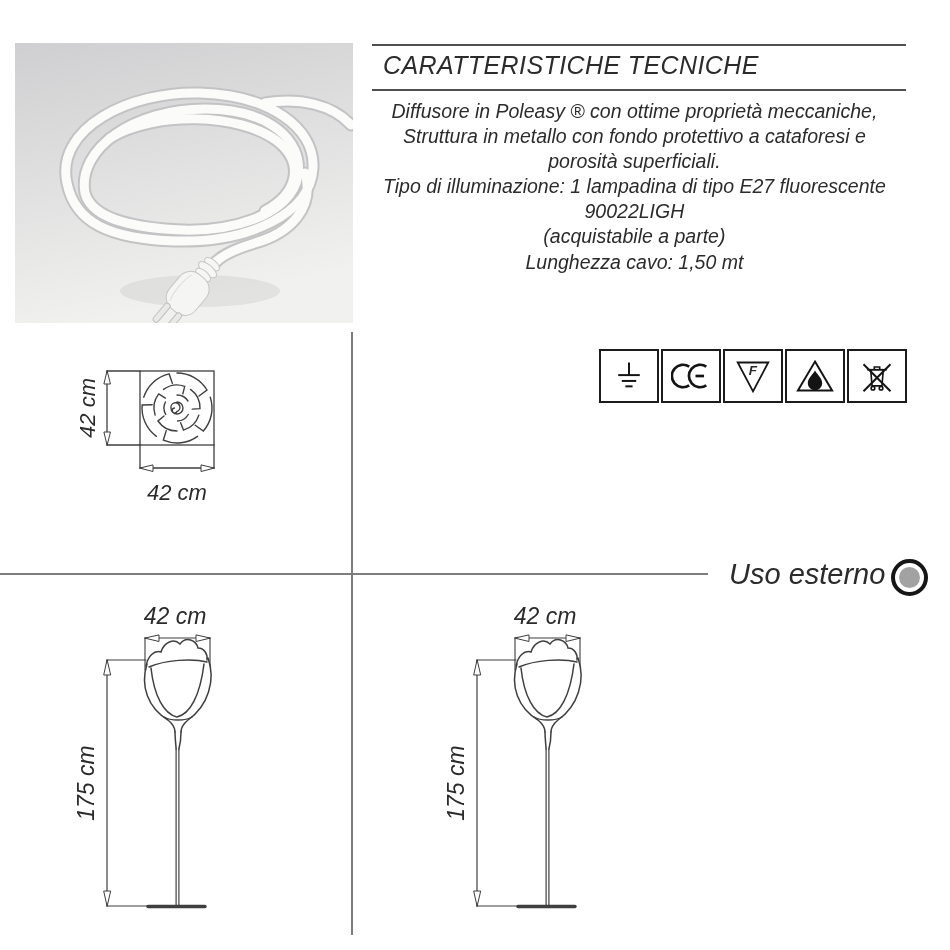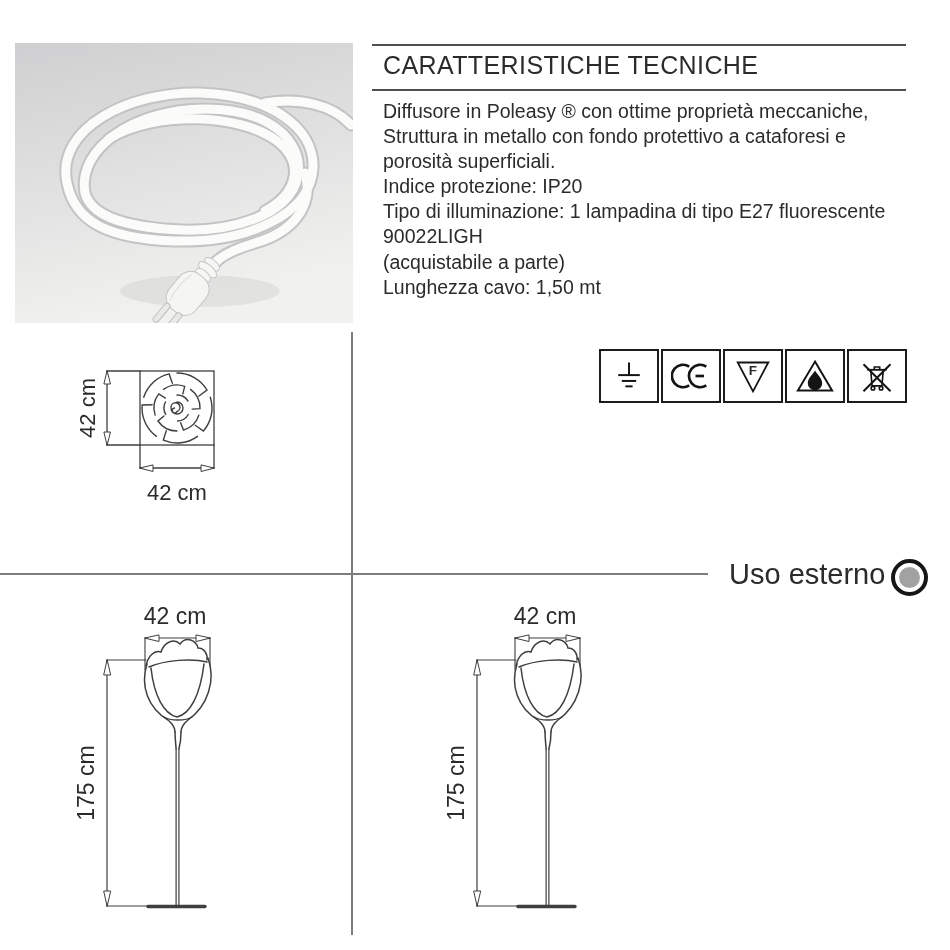--- a/index.html
+++ b/index.html
@@ -1,35 +1,35 @@
 <!DOCTYPE html>
 <html><head>
 <meta charset="utf-8">
 <style>
   html,body{margin:0;padding:0;background:#ffffff;}
   #page{
     position:relative;width:950px;height:950px;background:#ffffff;overflow:hidden;
-    font-family:"Liberation Sans",sans-serif;color:#2e2e2e;
+    font-family:"Liberation Sans",sans-serif;color:#2e2e2e;font-style:italic;
   }
   .abs{position:absolute;}
   
   #photo-wrap{left:15px;top:43px;width:338px;height:280px;}
   
   .vrule{left:351px;top:332px;width:2px;height:603px;background:#7d7d7d;}
   .hrule-mid{left:0;top:573px;width:708px;height:2px;background:#7d7d7d;}
   .title-rule{left:372px;width:534px;height:2px;background:#4f4f4f;}
   #title-rule-top{top:44px;}
   #title-rule-bottom{top:89px;}
   #page-title{
     left:383px;top:51px;font-size:25px;letter-spacing:.4px;color:#2b2b2b;
     font-weight:400;white-space:nowrap;
   }
   
   #spec-lines{left:383px;top:99px;font-size:19.5px;line-height:25.1px;color:#2b2b2b;}
-  #spec-lines .line{white-space:nowrap;}
+  #spec-lines .line{white-space:nowrap;text-align:center;}
   
   #cert-row{left:599px;top:349px;display:flex;gap:2px;}
   .cert-box{
     width:56px;height:50px;border:2px solid #1c1c1c;background:#fff;
     display:flex;align-items:center;justify-content:center;
   }
   .cert-box svg{display:block;}
   
   #uso-label{left:729px;top:558px;font-size:29px;color:#2b2b2b;white-space:nowrap;}
   #uso-badge{
@@ -119,21 +119,20 @@
   <div class="abs hrule-mid"></div>
   <div class="abs title-rule" id="title-rule-top"></div>
   <div class="abs title-rule" id="title-rule-bottom"></div>
 
   <div class="abs" id="page-title">CARATTERISTICHE TECNICHE</div>
 
   <div class="abs" id="spec-lines">
     <div class="line">Diffusore in Poleasy ® con ottime proprietà meccaniche,</div>
     <div class="line">Struttura in metallo con fondo protettivo a cataforesi e</div>
     <div class="line">porosità superficiali.</div>
-    <div class="line">Indice protezione: IP20</div>
     <div class="line">Tipo di illuminazione: 1 lampadina di tipo E27 fluorescente</div>
     <div class="line">90022LIGH</div>
     <div class="line">(acquistabile a parte)</div>
     <div class="line">Lunghezza cavo: 1,50 mt</div>
   </div>
 
   <div class="abs" id="cert-row">
     <div class="cert-box">
       <svg width="40" height="36" viewBox="0 0 44 40" fill="none" stroke="#141414" stroke-width="2.2">
         <path d="M22,5 V19"></path>

